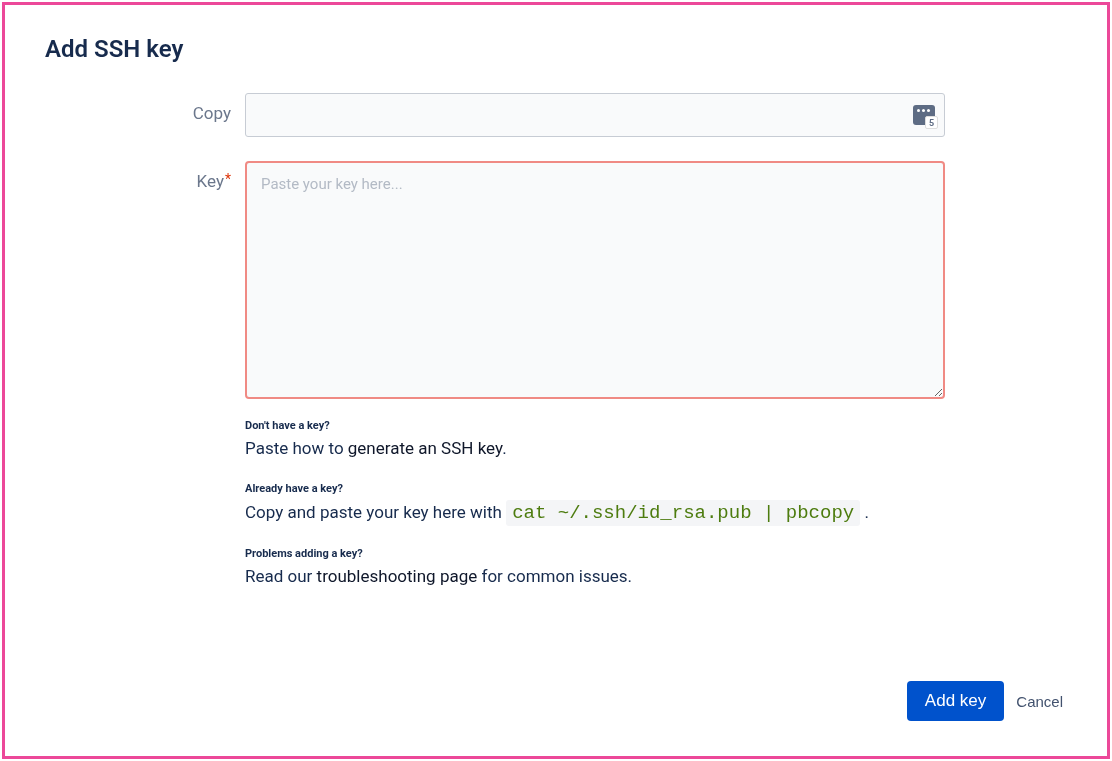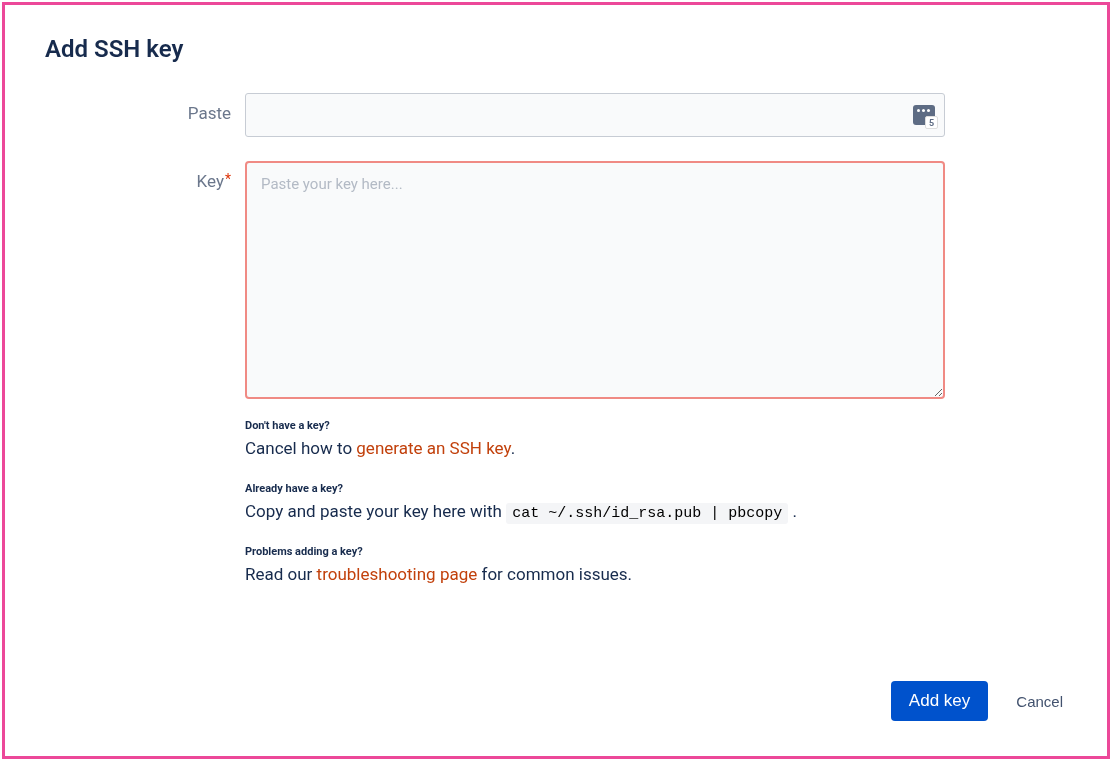--- a/index.html
+++ b/index.html
@@ -132,37 +132,37 @@
       font-weight: 700;
       color: #172b4d;
       margin-bottom: 4px;
     }
     .help-text {
       font-size: 17px;
       color: #172b4d;
       line-height: 1.5;
     }
     .help-text a {
-      color: #c2410c;
+      color: #0f172a;
       text-decoration: none;
     }
     code.inline-code {
       background: #f4f5f7;
       padding: 2px 6px;
       border-radius: 3px;
       font-family: "SFMono-Regular", Consolas, "Liberation Mono", Menlo, monospace;
-      font-size: 15px;
-      color: #000000;
+      font-size: 19px;
+      color: #4d7c0f;
     }
     .button-row {
       position: absolute;
       bottom: 35px;
       right: 40px;
       display: flex;
-      gap: 24px;
+      gap: 8px;
       align-items: center;
     }
     .btn-primary {
       background: #0052cc;
       color: #fff;
       border: none;
       border-radius: 4px;
       padding: 10px 18px;
       font-size: 17px;
       font-weight: 500;
@@ -178,42 +178,42 @@
     }
   </style>
 </head>
 <body>
 
 <div class="container">
 
   <h2 class="page-title">Add SSH key</h2>
 
   <div class="form-row">
-    <div class="form-label">Paste</div>
+    <div class="form-label">Copy</div>
     <div class="form-control-wrap">
       <input type="text" class="label-input" value="" style="">
       <span class="password-icon"></span>
     </div>
   </div>
 
   <div class="form-row">
     <div class="form-label">
       <span>Key</span><span class="required">*</span>
     </div>
     <div class="form-control-wrap">
       <textarea class="key-textarea" placeholder="Paste your key here..." style=""></textarea>
     </div>
   </div>
 
   <div class="help-section">
 
     <div class="help-block">
       <div class="help-heading">Don't have a key?</div>
       <div class="help-text">
-        <span>Cancel how to </span><a href="#">generate an SSH key</a><span>.</span>
+        <span>Paste how to </span><a href="#">generate an SSH key</a><span>.</span>
       </div>
     </div>
 
     <div class="help-block">
       <div class="help-heading">Already have a key?</div>
       <div class="help-text">
         <span>Copy and paste your key here with </span><code class="inline-code">cat ~/.ssh/id_rsa.pub | pbcopy</code><span> .</span>
       </div>
     </div>
 

